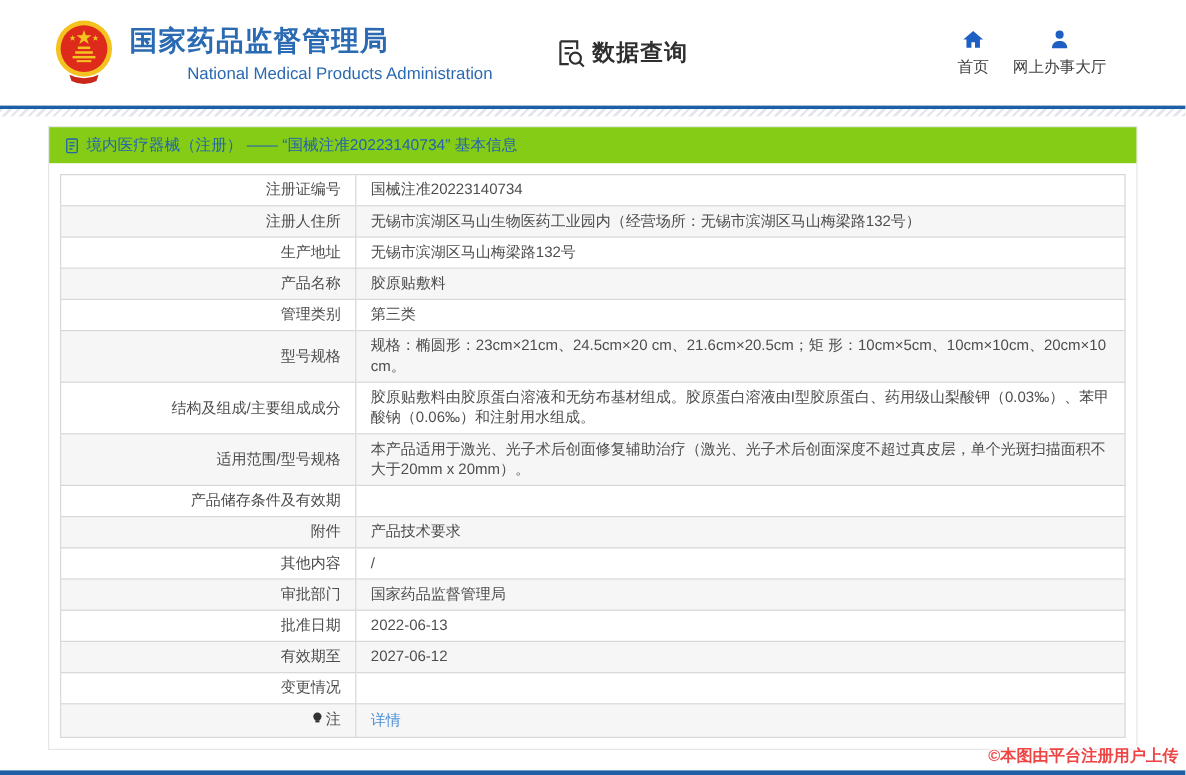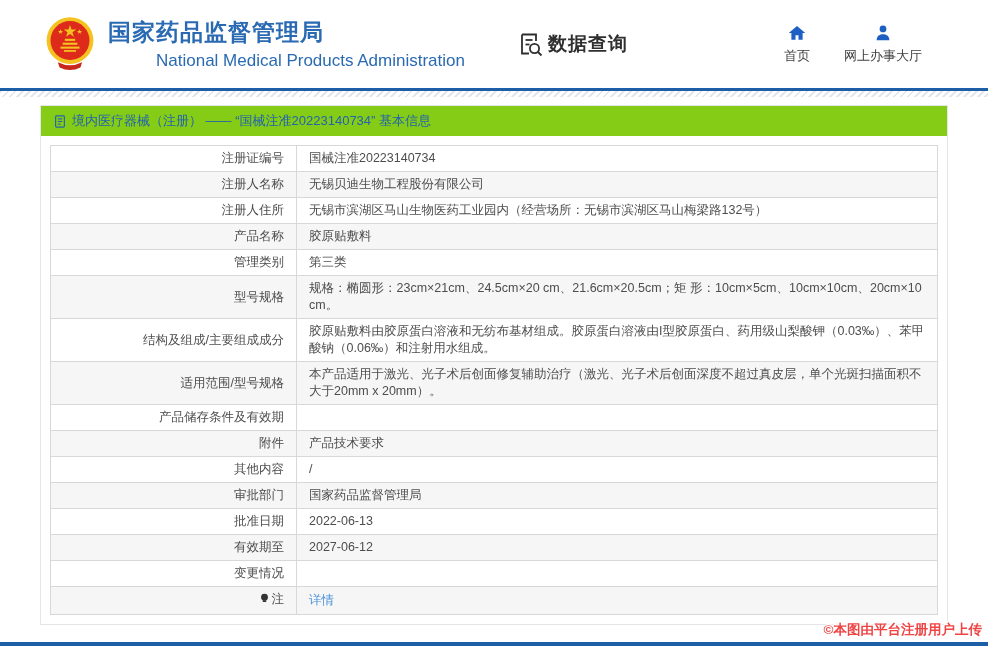--- a/index.html
+++ b/index.html
@@ -5,26 +5,26 @@
   * { margin:0; padding:0; box-sizing:border-box; }
   html,body { width:988px; height:646px; overflow:hidden; background:#fff;
     font-family:"Liberation Sans","DejaVu Sans",sans-serif; position:relative; }
 
   
   .site-header { height:88px; display:flex; align-items:center; background:#fff; }
   .logo-wrap { display:flex; align-items:center; margin-left:44px; }
   .emblem { width:52px; height:58px; flex:0 0 auto; }
   .org-names { margin-left:12px; }
   .org-cn { font-size:23px; font-weight:bold; color:#2a6ab2; letter-spacing:1px; }
-  .org-en { font-size:17px; color:#2a6ab2; margin-top:3px;padding-left:48px; }
+  .org-en { font-size:14px; color:#2a6ab2; margin-top:3px;padding-left:48px; }
   .data-query { display:flex; align-items:center; margin-left:52px; cursor:pointer; }
   .data-query svg { margin-right:5px; }
   .data-query-label { font-size:19px; font-weight:bold; color:#2f2f2f; letter-spacing:1px;text-align:center; }
   .header-spacer { flex:1; }
-  .top-nav { display:flex; gap:34px; margin-right:66px; }
+  .top-nav { display:flex; gap:20px; margin-right:66px; }
   .nav-item { display:flex; flex-direction:column; align-items:center; cursor:pointer; }
   .nav-item svg { width:18px; height:18px; }
   .nav-label { font-size:13px; color:#404040; margin-top:5px; white-space:nowrap; }
 
   
   .divider-line { height:3px; background:#1c5fa6; }
   .divider-hatch { height:6px;
     background:repeating-linear-gradient(135deg,#e3e6ea 0 2px,#ffffff 2px 5px); }
 
   
@@ -120,26 +120,26 @@
       </svg>
       <span class="breadcrumb-text">境内医疗器械（注册） —— “国械注准20223140734” 基本信息</span>
     </div>
     <table class="info">
       <tbody>
           <tr>
             <td class="label-cell">注册证编号</td>
             <td class="value-cell">国械注准20223140734</td>
           </tr>
           <tr>
-            <td class="label-cell">注册人名称</td>
-            <td class="value-cell">无锡贝迪生物工程股份有限公司</td>
-          </tr>
-          <tr>
             <td class="label-cell">注册人住所</td>
             <td class="value-cell">无锡市滨湖区马山生物医药工业园内（经营场所：无锡市滨湖区马山梅梁路132号）</td>
+          </tr>
+          <tr>
+            <td class="label-cell">生产地址</td>
+            <td class="value-cell">无锡市滨湖区马山梅梁路132号</td>
           </tr>
           <tr>
             <td class="label-cell">产品名称</td>
             <td class="value-cell">胶原贴敷料</td>
           </tr>
           <tr>
             <td class="label-cell">管理类别</td>
             <td class="value-cell">第三类</td>
           </tr>
           <tr>

